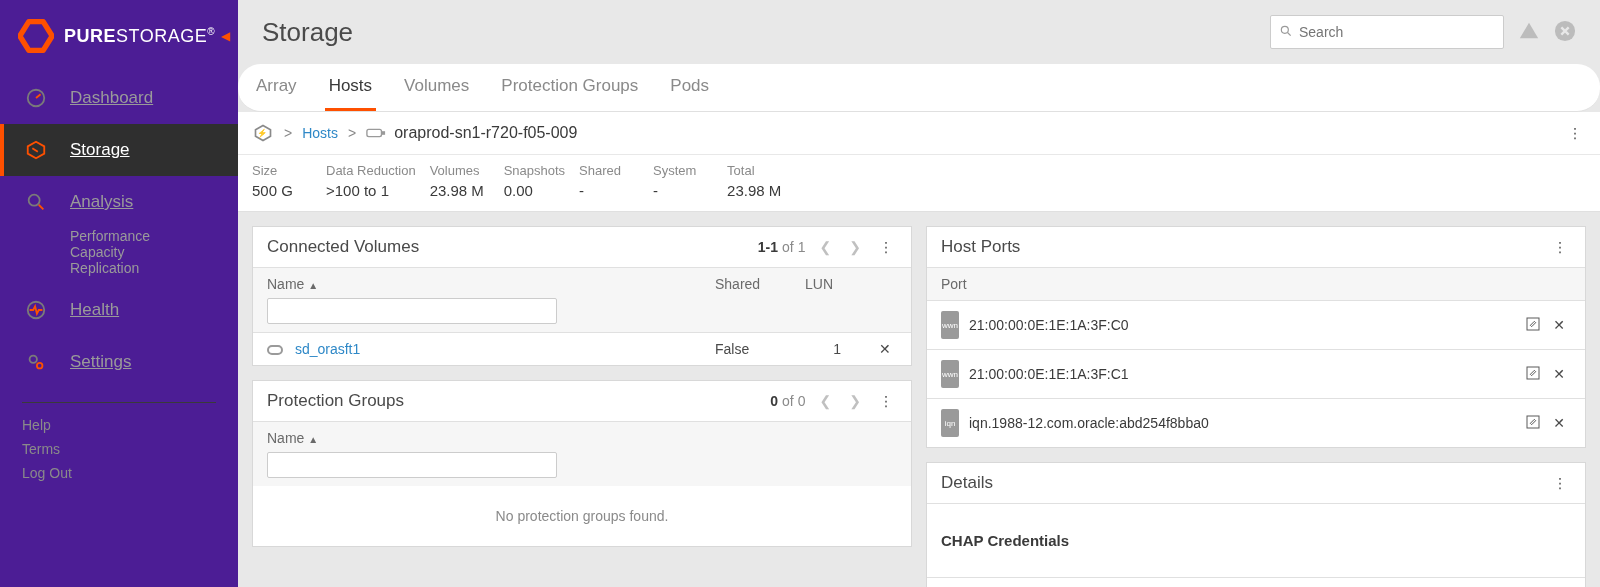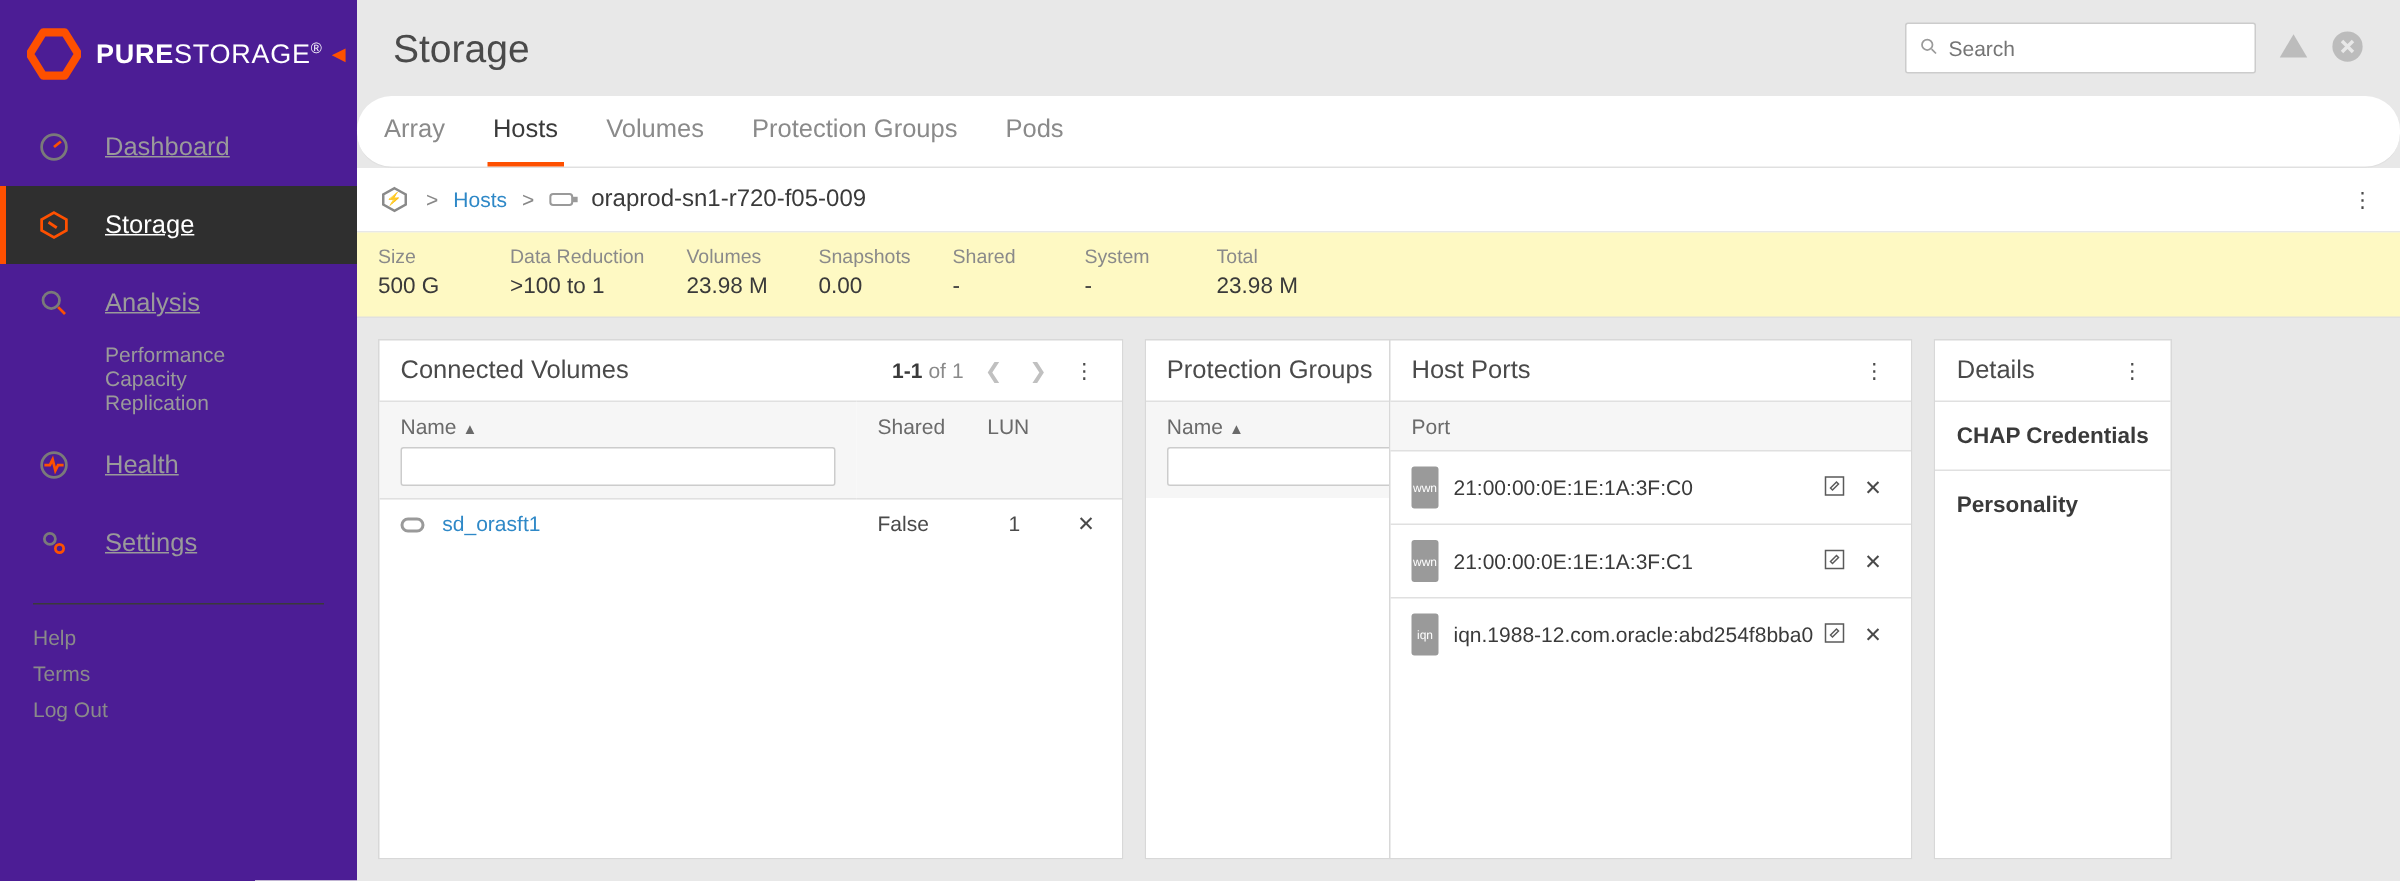--- a/index.html
+++ b/index.html
@@ -117,37 +117,37 @@
     display:flex; align-items:center;
     padding: 10px 14px;
     border-bottom:1px solid #e8e8e8;
   }
   .breadcrumb .sep { margin:0 10px; color:#888;}
   .breadcrumb a { color:#2e88c7; text-decoration:none; cursor:pointer;}
   .breadcrumb .host-text { color:#3a3a3a; font-size:16px;}
   .bc-icon { width:22px;height:22px; display:inline-flex;align-items:center;justify-content:center;}
   .bc-right { margin-left:auto; }
   .stats {
-    background:#fef9c3;
+    background:#ffffff;
     display:flex;
     padding: 8px 28px 12px 14px;
     border-bottom:1px solid #e0e0e0;
-    gap: 28px;
+    gap: 14px;
   }
   .stat { display:flex; flex-direction:column; min-width:60px;}
   .stat-label { font-size:13px; color:#8a8a8a;}
   .stat-value { font-size:15px; color:#3a3a3a; margin-top:4px;}
   .content {
     padding: 14px;
     display:flex;
     gap:14px;
     flex:1;
     overflow-y:auto;
   }
-  .col { flex:1; display:flex; gap:14px; min-width:0;}
+  .col { flex:1; display:flex; flex-direction:column; gap:14px; min-width:0;}
   .panel {
     background:#fff;
     border:1px solid #d8d8d8;
   }
   .panel-head {
     display:flex; align-items:center;
     padding: 10px 14px;
     font-size:17px; color:#4a4a4a;
   }
   .panel-head .right { margin-left:auto; display:flex; align-items:center; gap:10px; color:#8a8a8a; font-size:14px;}
@@ -185,21 +185,21 @@
   }
   .port-row .port-label { flex:1; color:#3a3a3a;}
   .port-icon {
     display:inline-flex; width:18px;height:28px;
     background:#9a9a9a; border-radius:2px;
     align-items:center; justify-content:center;
     color:#fff; font-size:8px; margin-right:10px;
   }
   .details-row {
     border-top:1px solid #e0e0e0;
-    padding:14px 14px;
+    padding:28px 14px;
     font-size:15px; color:#3a3a3a;
   }
   .vol-icon {
     display:inline-block; width:16px;height:10px;
     border:2px solid #9a9a9a; border-radius:5px;
     margin-right:8px; vertical-align:middle;
   }
   .host-chip-icon {
     display:inline-flex; width:20px;height:14px;
     align-items:center;justify-content:center;
@@ -433,20 +433,21 @@
         <table class="tbl">
           <thead>
             <tr>
               <th>
                 <span>Name</span><span class="sort-caret">▲</span><br>
                 <input class="filter-input" style="">
               </th>
             </tr>
           </thead>
         </table>
+        <div class="empty">No protection groups found.</div>
       </div>
 
     </div>
 
     <div class="col">
 
       <div class="panel">
         <div class="panel-head">
           <span>Host Ports</span>
           <div class="right">

